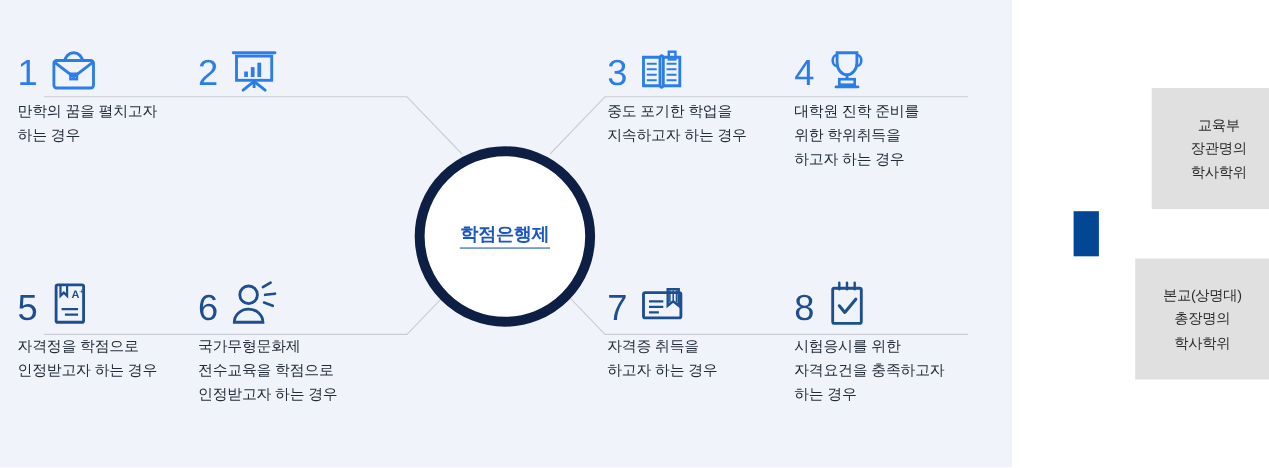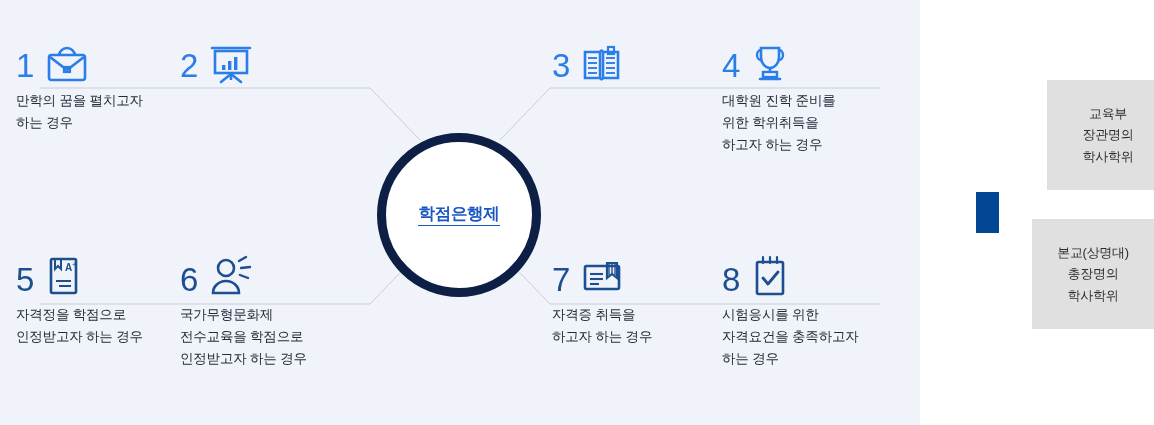--- a/index.html
+++ b/index.html
@@ -116,21 +116,21 @@
     text-align: center;
   }
   .gbox-text {
     font-size: 13px;
     line-height: 1.65;
     color: #2c2c2c;
     white-space: pre-line;
     letter-spacing: -0.3px;
   }
   #gbox-0 { top: 80px; height: 110px; margin-left: 15px; }
-  #gbox-1 { top: 219px; height: 110px; }
+  #gbox-1 { top: 235px; height: 110px; }
 </style>
 </head>
 <body>
 
 <div id="root">
 
   <div class="panel"></div>
 
   <svg class="connectors" viewBox="0 0 920 425" width="920" height="425">
 
@@ -191,20 +191,22 @@
           <line x1="9" y1="26" x2="18" y2="26" stroke="#2b7de9" stroke-width="1.9"></line>
           <line x1="9" y1="31" x2="18" y2="31" stroke="#2b7de9" stroke-width="1.9"></line>
           <line x1="27" y1="16" x2="36" y2="16" stroke="#2b7de9" stroke-width="1.9"></line>
           <line x1="27" y1="21" x2="36" y2="21" stroke="#2b7de9" stroke-width="1.9"></line>
           <line x1="27" y1="26" x2="36" y2="26" stroke="#2b7de9" stroke-width="1.9"></line>
           <line x1="27" y1="31" x2="36" y2="31" stroke="#2b7de9" stroke-width="1.9"></line>
           <rect x="29" y="5" width="6" height="7" fill="none" stroke="#2b7de9" stroke-width="2.2"></rect>
         </svg>
       </span>
     </div>
+    <div class="item-text">중도 포기한 학업을
+지속하고자 하는 경우</div>
   </div>
 
   <div class="item c-bright" id="item-3" style="left:722px; top:40px; width:185px;">
     <div class="item-head">
       <span class="num">4</span>
       <span class="ico">
         <svg width="42" height="42" viewBox="0 0 42 42">
           <path d="M12 6 L30 6 L30 15 a9 11 0 0 1 -18 0 Z" fill="none" stroke="#2b7de9" stroke-width="2.6"></path>
           <path d="M12 8 a4 5 0 0 0 0 10" fill="none" stroke="#2b7de9" stroke-width="2.4"></path>
           <path d="M30 8 a4 5 0 0 1 0 10" fill="none" stroke="#2b7de9" stroke-width="2.4"></path>

